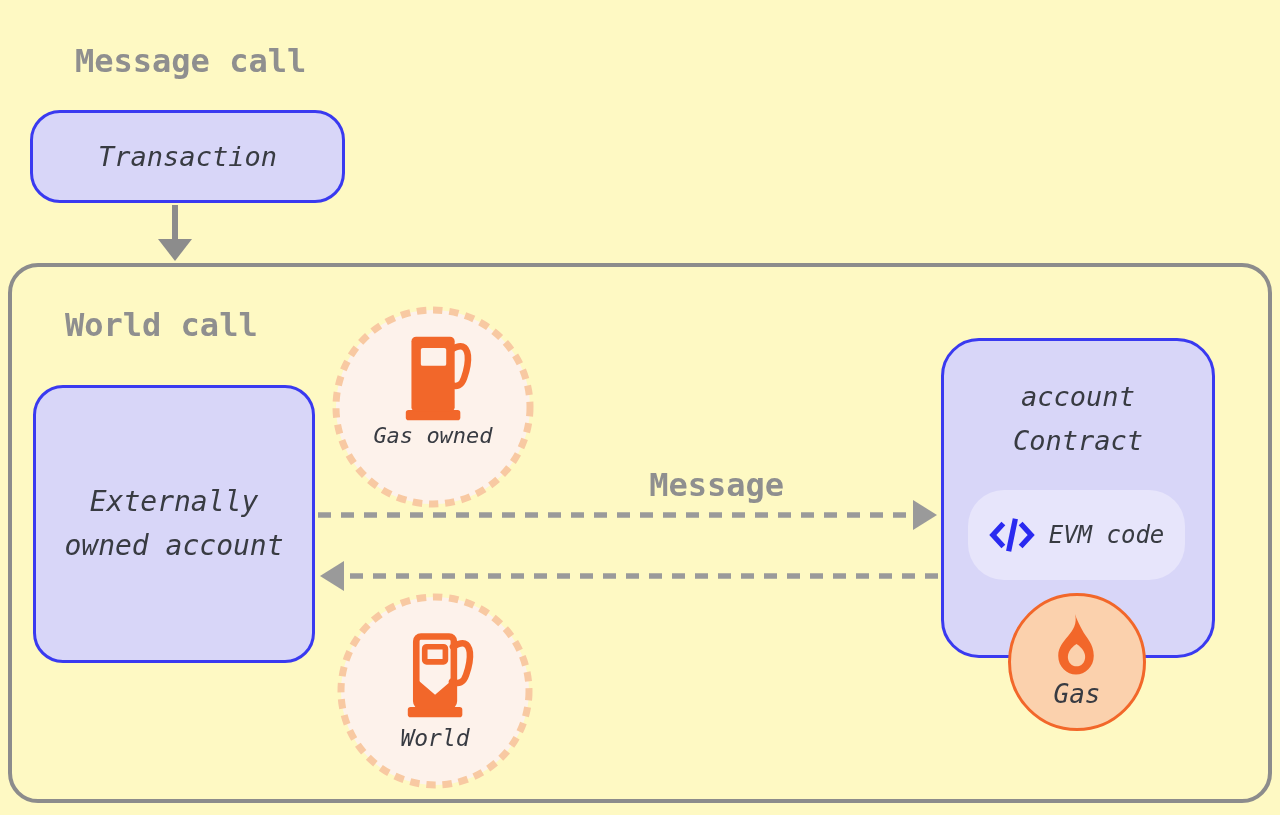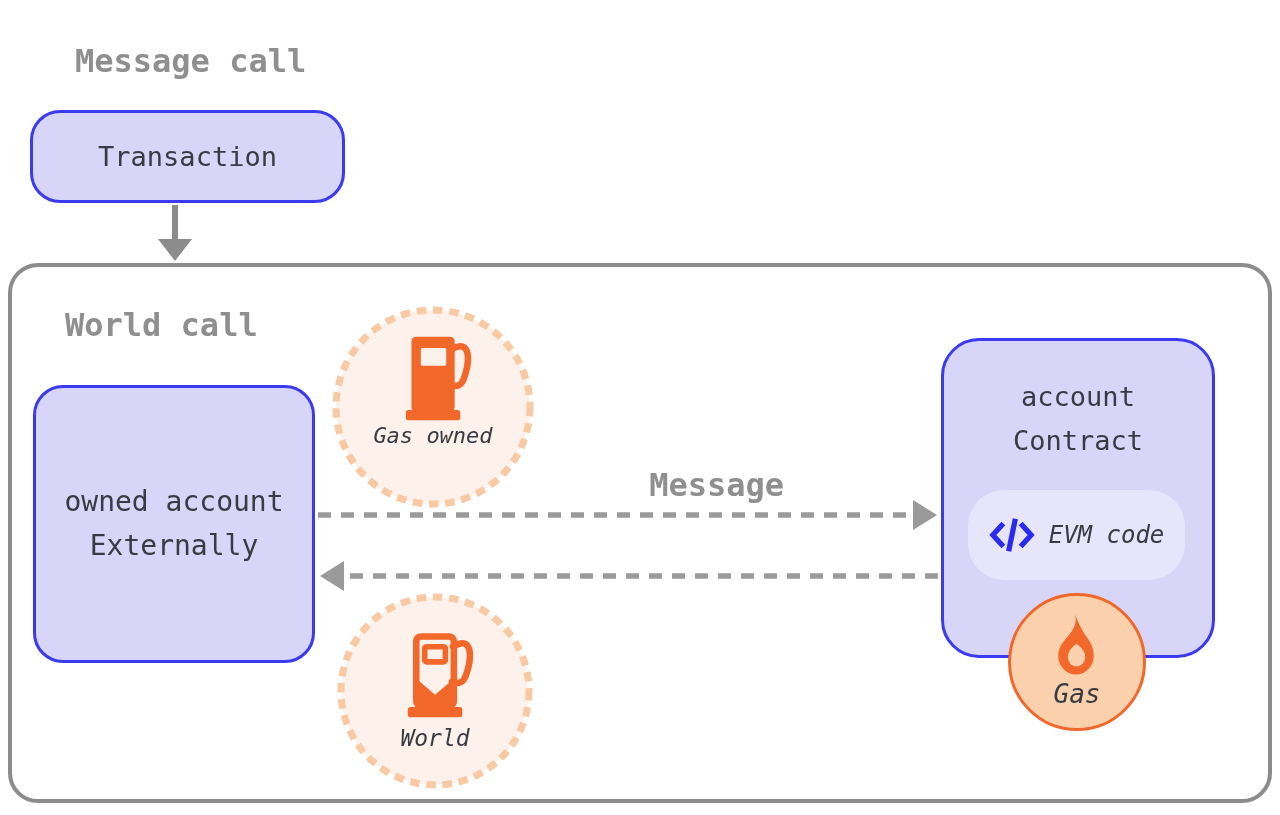--- a/index.html
+++ b/index.html
@@ -1,28 +1,28 @@
 <!DOCTYPE html>
 <html><head>
 <meta charset="utf-8">
 <style>
   html,body { margin:0; padding:0; background:#000; }
   .stage {
-    position:relative; width:1280px; height:815px; background:#ffffff;
+    position:relative; width:1280px; height:815px; background:#fef9c3;
     font-family:"DejaVu Sans Mono", monospace; overflow:hidden;
   }
   .gray-label {
     position:absolute; color:#8f8f8f; font-weight:bold; font-size:32px;
     letter-spacing:0px; white-space:nowrap;
   }
   .node {
     position:absolute; background:#d8d6f8; border:3px solid #3a3af0;
     box-sizing:border-box; display:flex; flex-direction:column;
     align-items:center; justify-content:center;
-    color:#383b42; text-align:center;
+    color:#383b42; font-style:italic; text-align:center;
   }
   .node .line { display:block; }
   .transaction-node {
     left:30px; top:110px; width:315px; height:93px; border-radius:30px;
     font-size:27px;
   }
   .world-state-box {
     position:absolute; left:8px; top:263px; width:1264px; height:540px;
     border:4px solid #8c8c8c; border-radius:30px; box-sizing:border-box;
     background:transparent;
@@ -69,22 +69,22 @@
   <div class="gray-label" style="left:75px; top:42px;">Message call</div>
 
   <div class="node transaction-node">
     <span class="line">Transaction</span>
   </div>
 
   <div class="world-state-box"></div>
   <div class="gray-label" style="left:65px; top:306px;">World call</div>
 
   <div class="node eoa-node">
+    <span class="line">Externally</span>
     <span class="line">owned account</span>
-    <span class="line">Externally</span>
   </div>
 
   <div class="node contract-node">
     <span class="line">account</span>
     <span class="line">Contract</span>
   </div>
 
   <div class="evm-pill">
     <svg width="46" height="40" viewBox="0 0 48 40">
       <path d="M15 8 L4 20 L15 32" fill="none" stroke="#2a2af0" stroke-width="5.5"></path>

